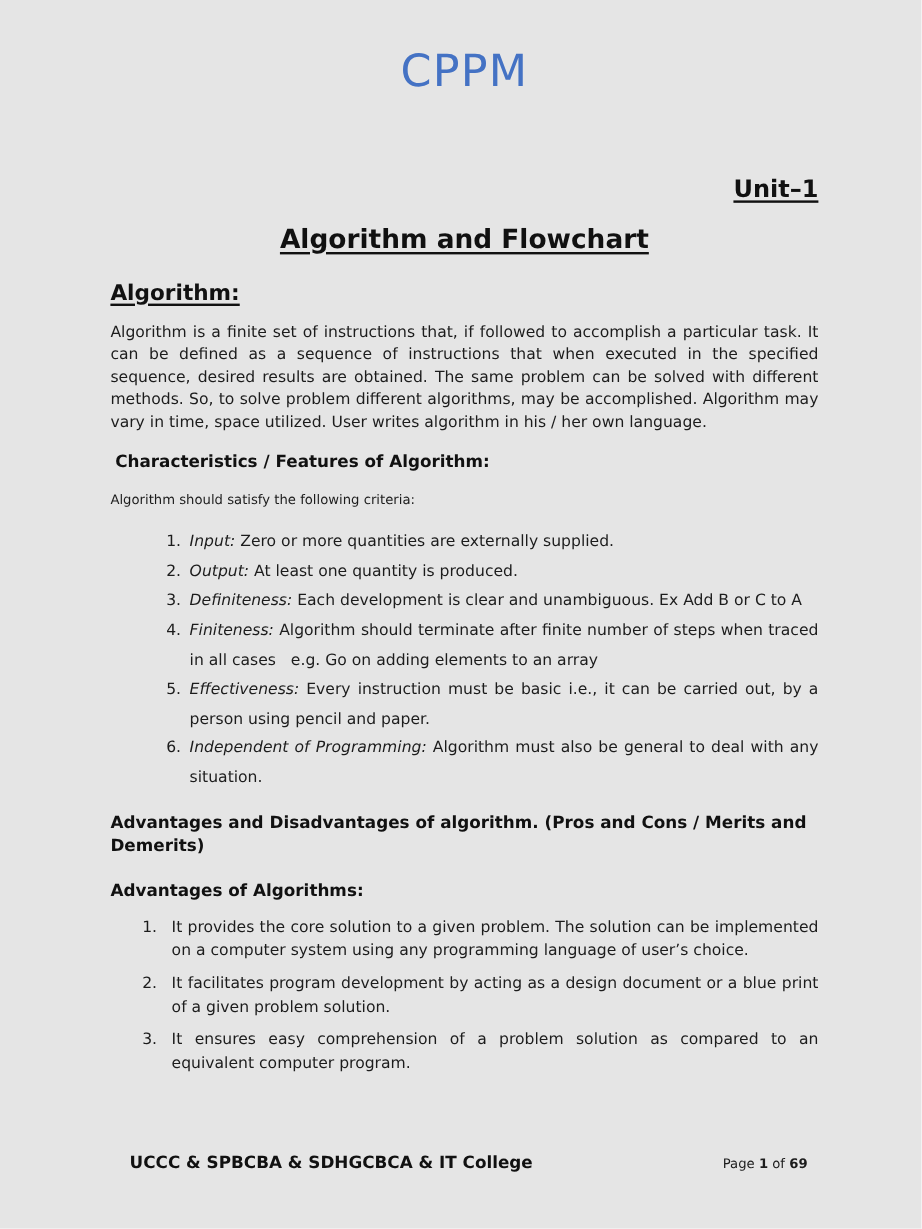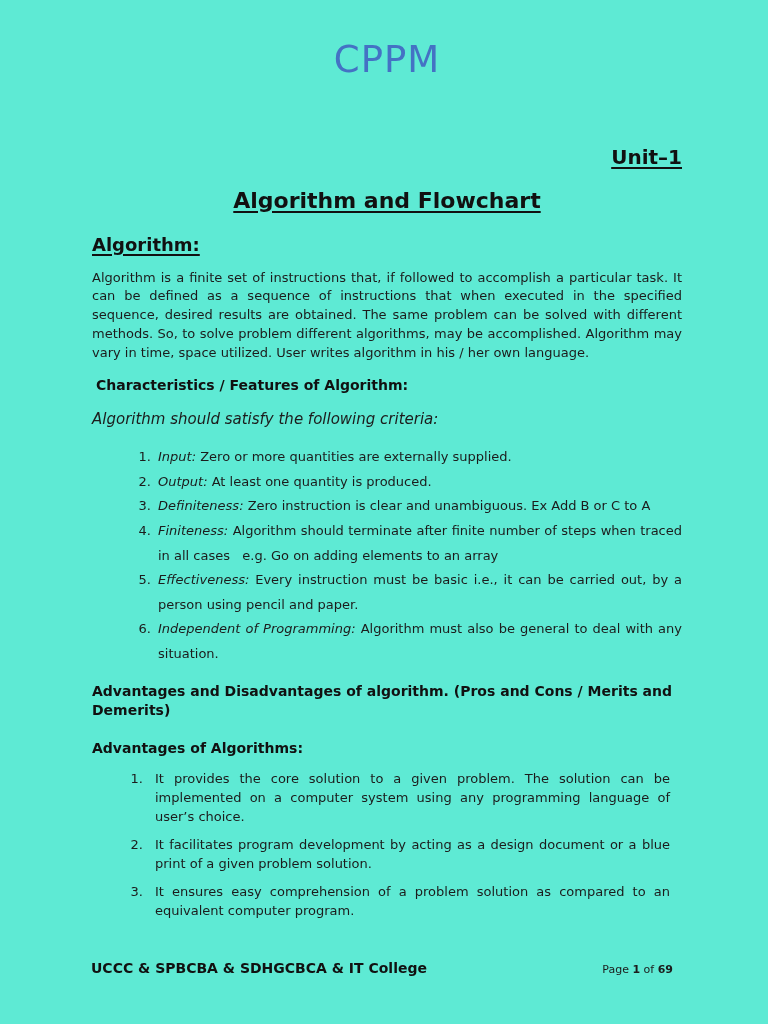--- a/index.html
+++ b/index.html
@@ -11,21 +11,21 @@
     width: 768px;
     height: 1024px;
     overflow: hidden;
     font-family: "DejaVu Sans", sans-serif;
     color: #1c1c1c;
     position: relative;
   }
   .page {
     width: 768px;
     height: 1024px;
-    background: #5eead4;
+    background: #e5e5e5;
     position: relative;
     box-sizing: border-box;
   }
   .content {
     padding: 0 86px 0 92px;
     box-sizing: border-box;
   }
   .logo {
     margin: 0;
     padding-top: 40px;
@@ -76,23 +76,22 @@
     margin: 0;
     margin-top: 15px;
     padding-left: 4px;
     font-size: 14px;
     font-weight: bold;
     color: #111111;
   }
   .intro-line {
     margin: 0;
     margin-top: 17px;
-    font-size: 15px;
-    color: #1c1c1c;
-    font-style: italic;
+    font-size: 11px;
+    color: #1c1c1c;
   }
   ol.criteria {
     margin: 0;
     margin-top: 17px;
     padding-left: 63px;
     font-size: 13px;
     line-height: 24.6px;
     color: #1c1c1c;
   }
   ol.criteria li {
@@ -111,35 +110,35 @@
     color: #111111;
   }
   .adv-heading {
     margin: 0;
     margin-top: 20px;
     font-size: 14px;
     font-weight: bold;
     color: #111111;
   }
   ol.advantages {
-    margin: 12px;
+    margin: 0;
     margin-top: 13px;
     padding-left: 43px;
     font-size: 13px;
     line-height: 19.4px;
     color: #1c1c1c;
   }
   ol.advantages li {
     text-align: justify;
     padding-left: 8px;
     margin-bottom: 8px;
   }
   .footer {
     position: absolute;
-    left: 0;
+    left: 17px;
     right: 0;
     top: 946px;
     display: flex;
     justify-content: space-between;
     align-items: baseline;
     padding: 0 95px 0 91px;
   }
   .footer-left {
     font-size: 14px;
     font-weight: bold;
@@ -170,21 +169,21 @@
 
     <p class="body-par">Algorithm is a finite set of instructions that, if followed to accomplish a particular task. It can be defined as a sequence of instructions that when executed in the specified sequence, desired results are obtained. The same problem can be solved with different methods. So, to solve problem different algorithms, may be accomplished. Algorithm may vary in time, space utilized. User writes algorithm in his / her own language.</p>
 
     <h3 class="sub-heading">Characteristics / Features of Algorithm:</h3>
 
     <p class="intro-line">Algorithm should satisfy the following criteria:</p>
 
     <ol class="criteria">
       <li><em>Input:</em> <span>Zero or more quantities are externally supplied.</span></li>
       <li><em>Output:</em> <span>At least one quantity is produced.</span></li>
-      <li><em>Definiteness:</em> <span>Zero instruction is clear and unambiguous. Ex Add B or C to A</span></li>
+      <li><em>Definiteness:</em> <span>Each development is clear and unambiguous. Ex Add B or C to A</span></li>
       <li><em>Finiteness:</em> <span>Algorithm should terminate after finite number of steps when traced in all cases&nbsp;&nbsp; e.g. Go on adding elements to an array</span></li>
       <li><em>Effectiveness:</em> <span>Every instruction must be basic i.e., it can be carried out, by a person using pencil and paper.</span></li>
       <li><em>Independent of Programming:</em> <span>Algorithm must also be general to deal with any situation.</span></li>
     </ol>
 
     <h3 class="advdis-heading">Advantages and Disadvantages of algorithm. (Pros and Cons / Merits and Demerits)</h3>
 
     <h3 class="adv-heading">Advantages of Algorithms:</h3>
 
     <ol class="advantages">

